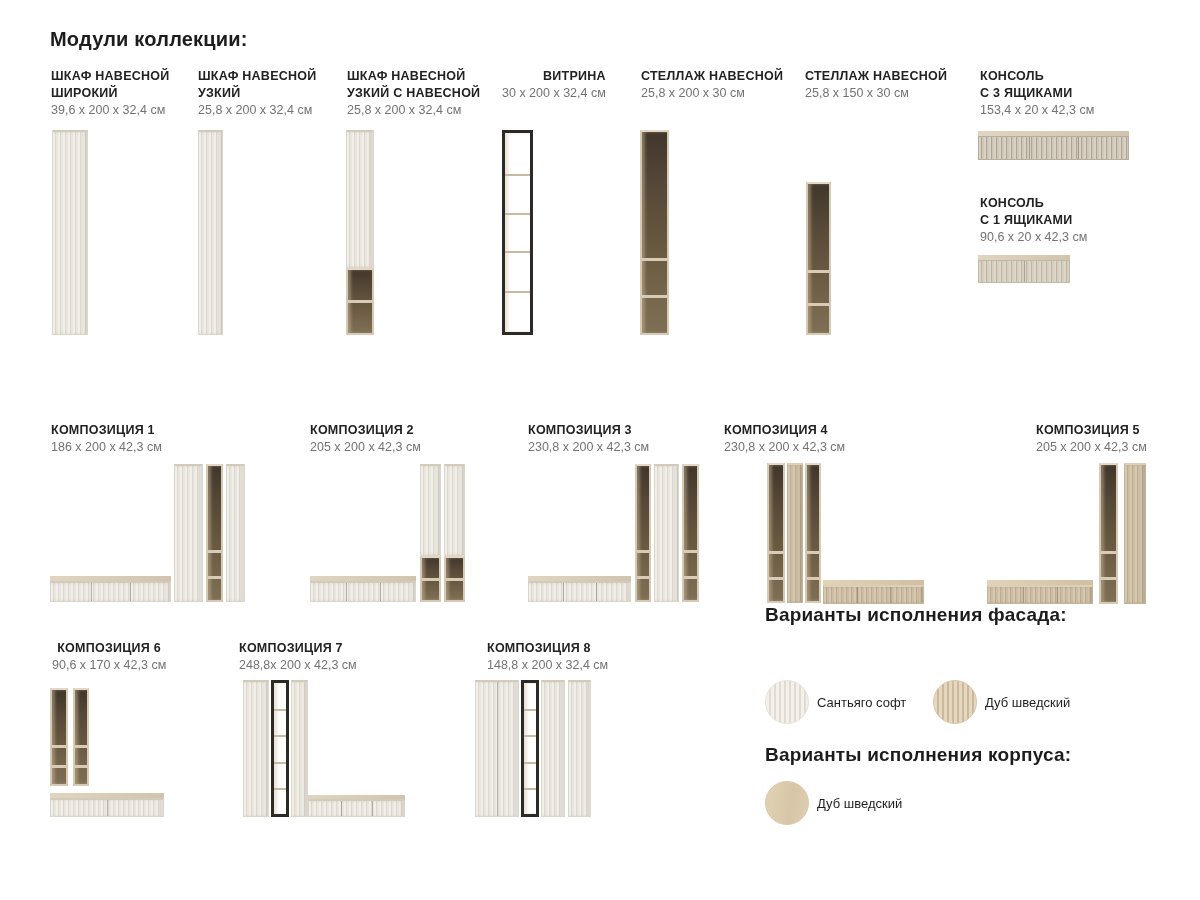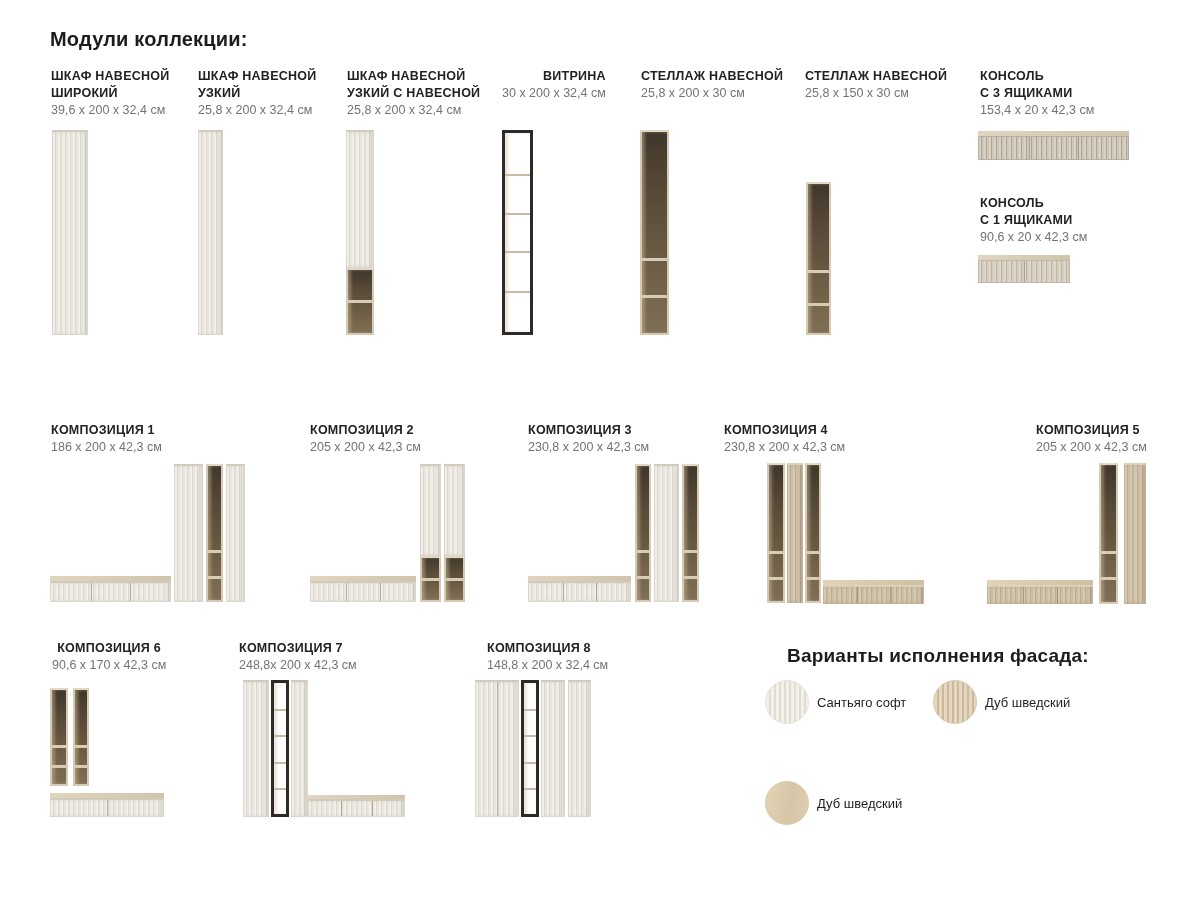--- a/index.html
+++ b/index.html
@@ -292,22 +292,23 @@
     <div class="vitrina" style="left:46px;top:2px;width:18px;height:137px;">
       <i class="shelf" style="top:20%;"></i>
       <i class="shelf" style="top:40%;"></i>
       <i class="shelf" style="top:60%;"></i>
       <i class="shelf" style="top:80%;"></i>
     </div>
     <div class="abs fr-white" style="left:66px;top:2px;width:24px;height:137px;"></div>
     <div class="abs fr-white" style="left:93px;top:2px;width:23px;height:137px;"></div>
   </div>
 
-  <div class="h2" style="left:765px;top:645px;margin-left:22px;">Варианты исполнения фасада:</div>
+  <div class="h2" style="left:765px;top:604px;">Варианты исполнения фасада:</div>
   <div class="sw sw-santiago" style="left:765px;top:680px;"></div>
   <div class="swlabel" style="left:817px;top:695px;">Сантьяго софт</div>
   <div class="sw sw-oak" style="left:933px;top:680px;"></div>
   <div class="swlabel" style="left:985px;top:695px;">Дуб шведский</div>
 
+  <div class="h2" style="left:765px;top:744px;">Варианты исполнения корпуса:</div>
   <div class="sw sw-oak-plain" style="left:765px;top:781px;"></div>
   <div class="swlabel" style="left:817px;top:796px;">Дуб шведский</div>
 
 </div>
 
 </body></html>

